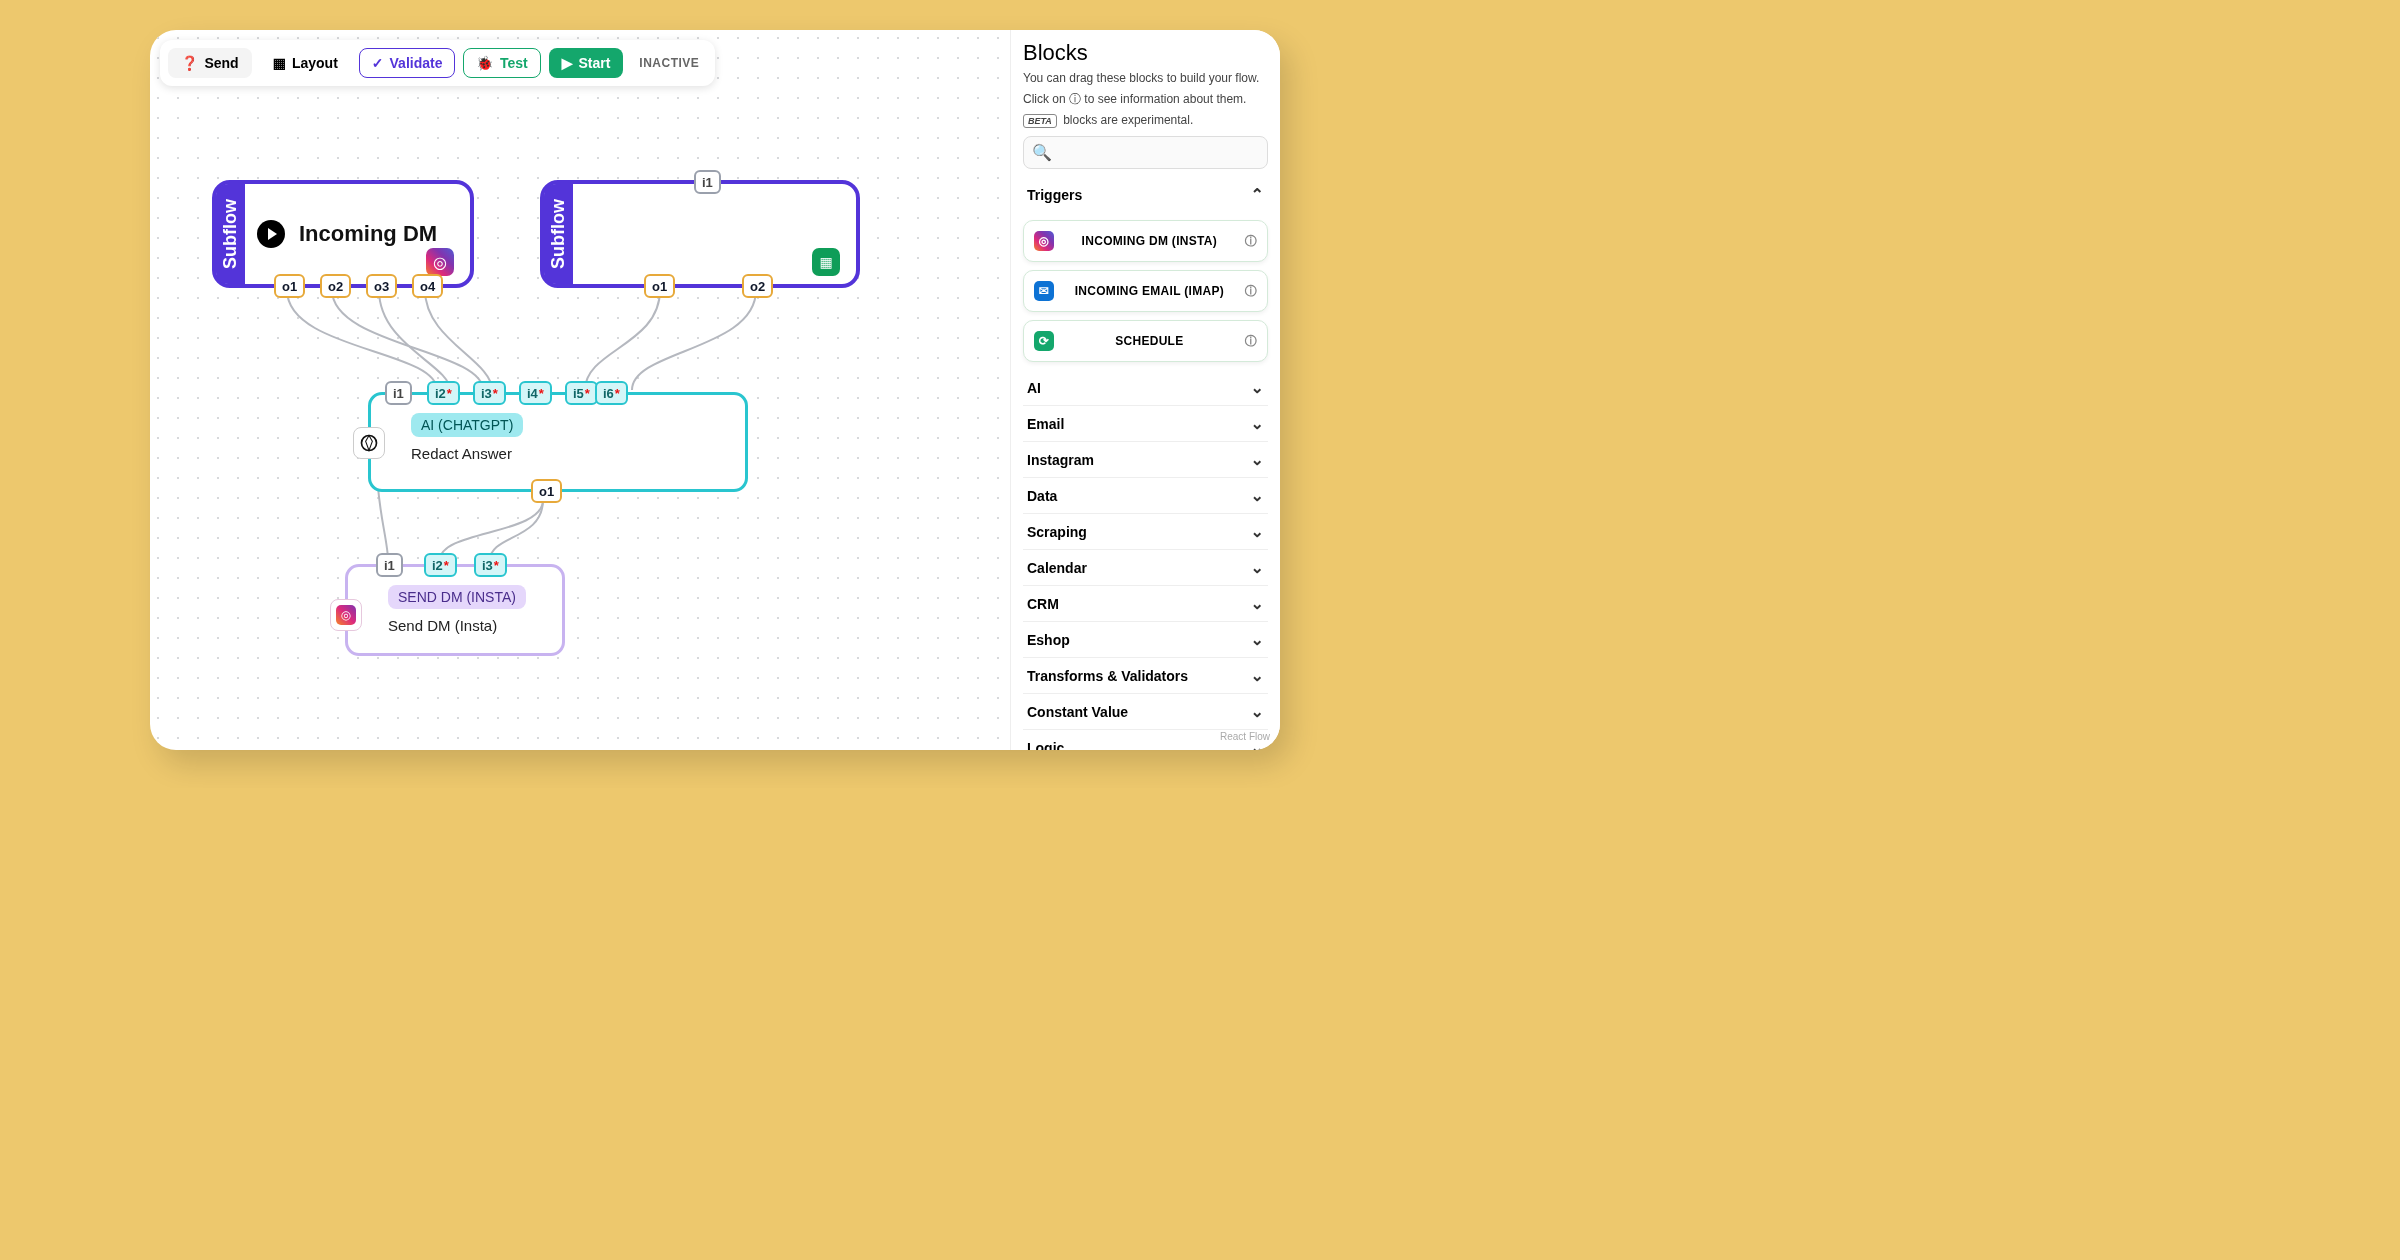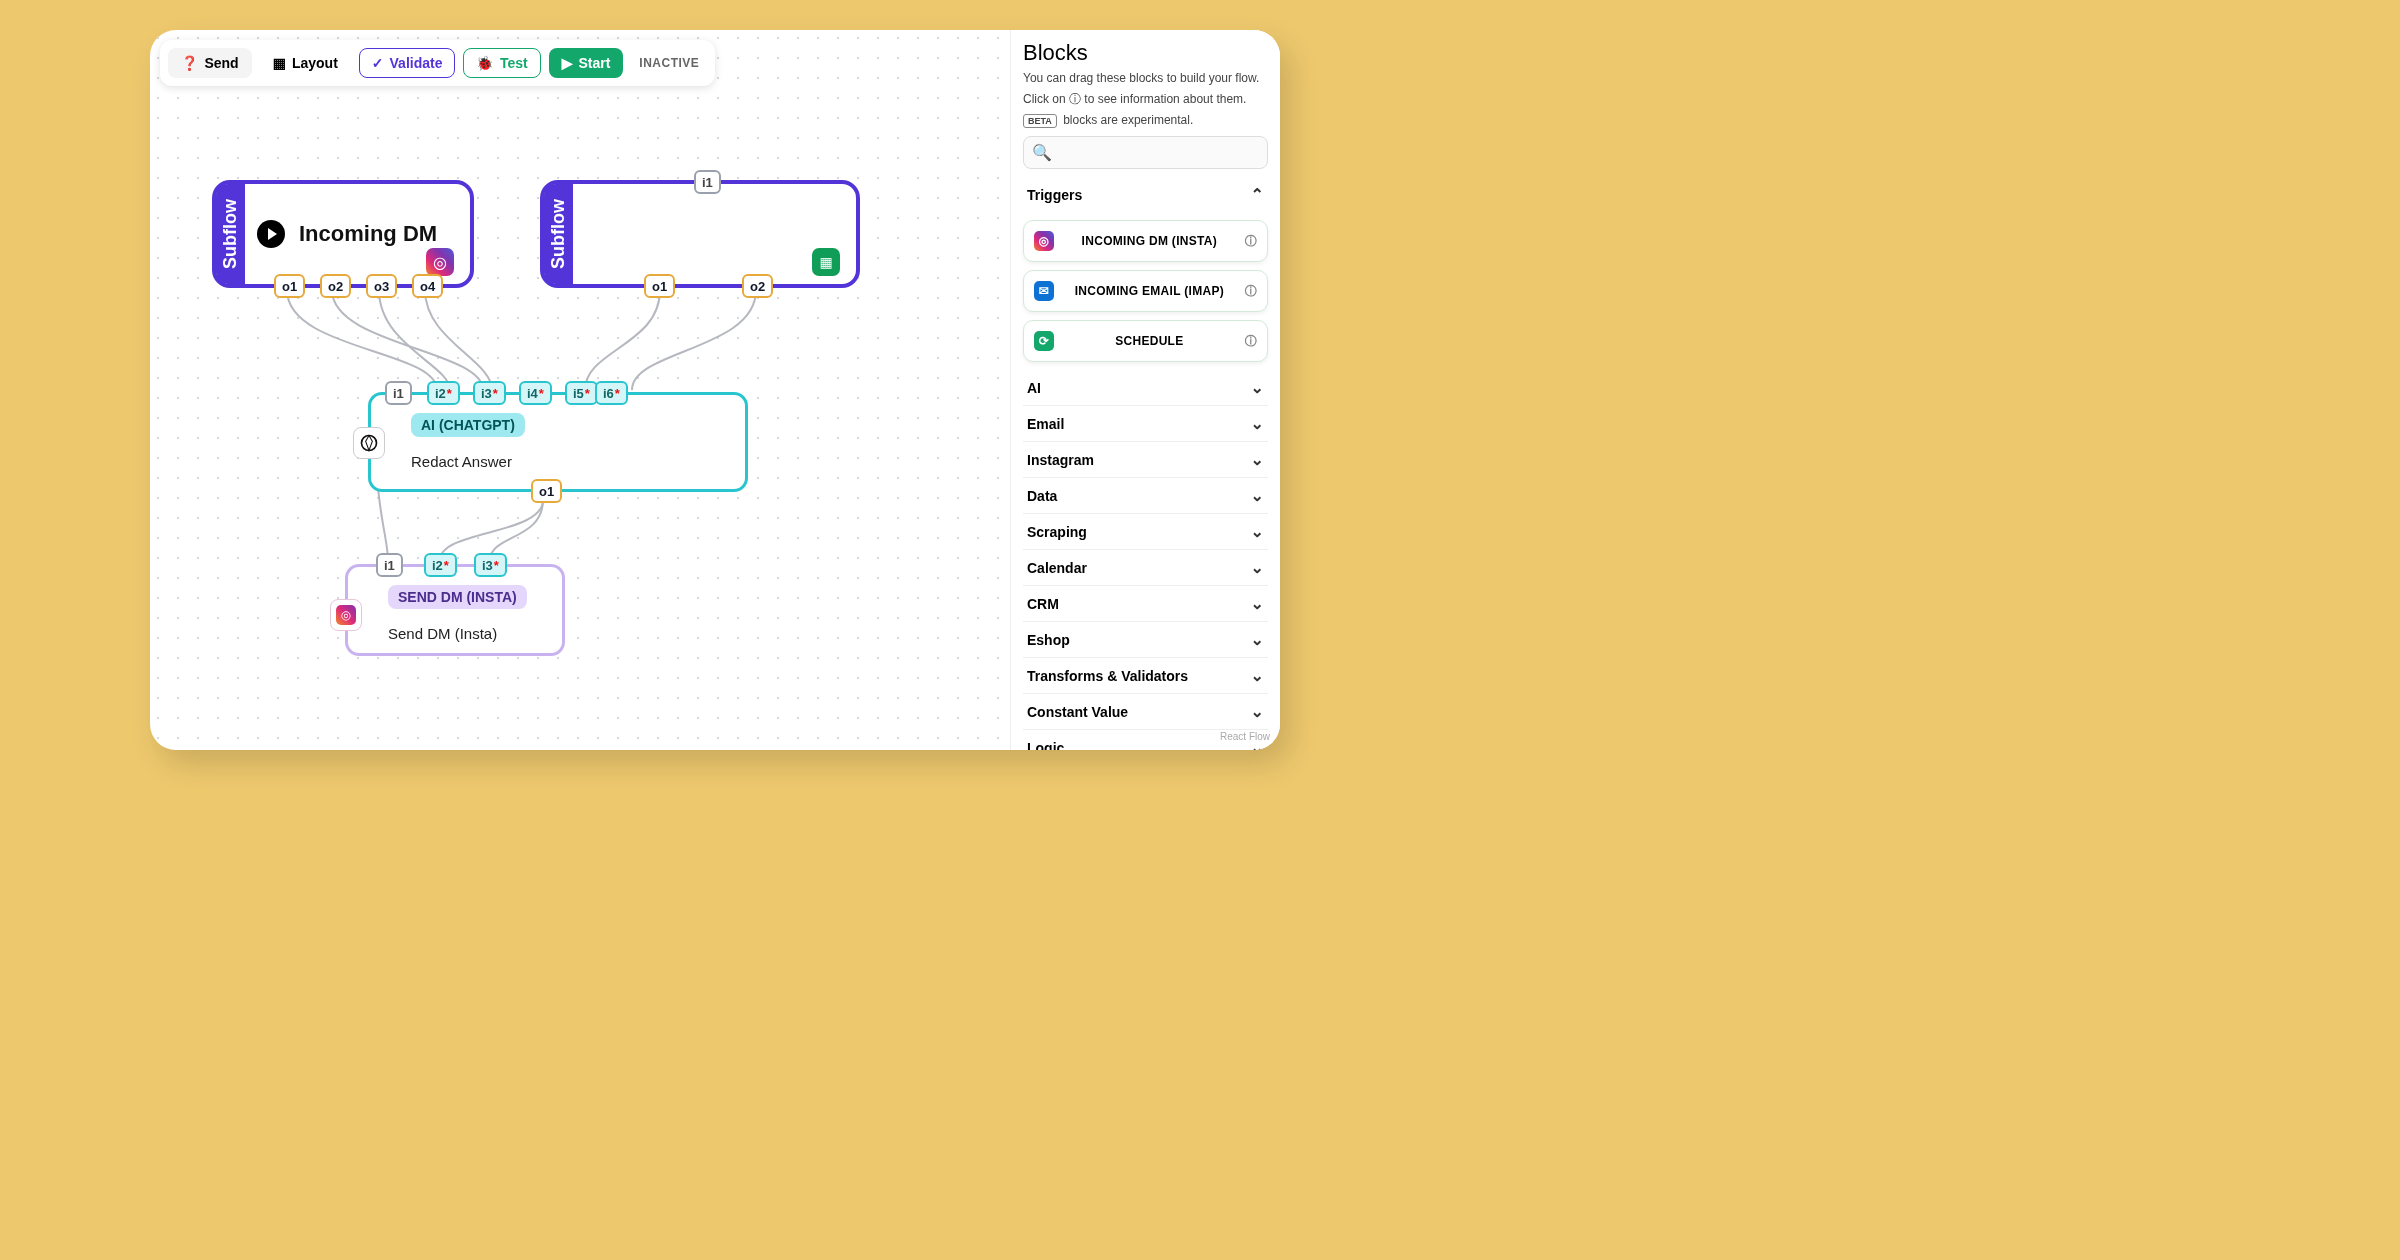--- a/index.html
+++ b/index.html
@@ -117,39 +117,39 @@
 .node {
   position: absolute;
   background: #fff;
   border-radius: 14px;
   border: 3px solid;
 }
 .node-cyan { border-color: #29c5cf; }
 .node-purple { border-color: #c8b3f0; }
 .node .header-pill {
   display:inline-block;
-  font-weight: 700; font-size: 14px;
+  font-weight: 400; font-size: 14px;
   padding: 4px 10px; border-radius: 8px;
-  margin: 18px 0 16px 40px;
+  margin: 18px 0 8px 40px;
 }
 .node-cyan .header-pill { background:#9ee9ef; color:#055; }
 .node-purple .header-pill { background:#e5d7fb; color:#4a2d8c; }
 .node .sub {
   font-size: 15px; color:#222; margin-left:40px;
 }
 .node .side-icon {
   position:absolute; left:-18px; top:32px;
   width:32px; height:32px; background:#fff; border:1.5px solid #ccc; border-radius:8px;
   display:flex;align-items:center;justify-content:center;
 }
 svg.edges { position:absolute; left:0; top:0; pointer-events:none; }
 
 .sb-title { font-size: 22px; font-weight:400; }
 .sb-desc { font-size:12px; color:#444; margin:4px 0 2px; line-height:1.4; }
-.sb-desc .beta { border:1px solid #888; font-size:9px; font-weight:800; padding:1px 4px; border-radius:3px; margin-right:3px;}
+.sb-desc .beta { border:1px solid #888; font-size:9px; font-weight:800; padding:1px 4px; border-radius:3px; margin-right:3px;font-style:italic;}
 .sb-search {
   width:100%; border:1px solid #ddd; border-radius:8px;
   padding:6px 8px; margin:8px 0; background:#fafafa;
   display:flex; align-items:center; color:#888;
 }
 .sb-cat {
   display:flex; justify-content:space-between; align-items:center;
   padding:8px 4px; font-weight:700; font-size:14px;
   border-bottom:1px solid #eee; cursor:pointer;
 }

